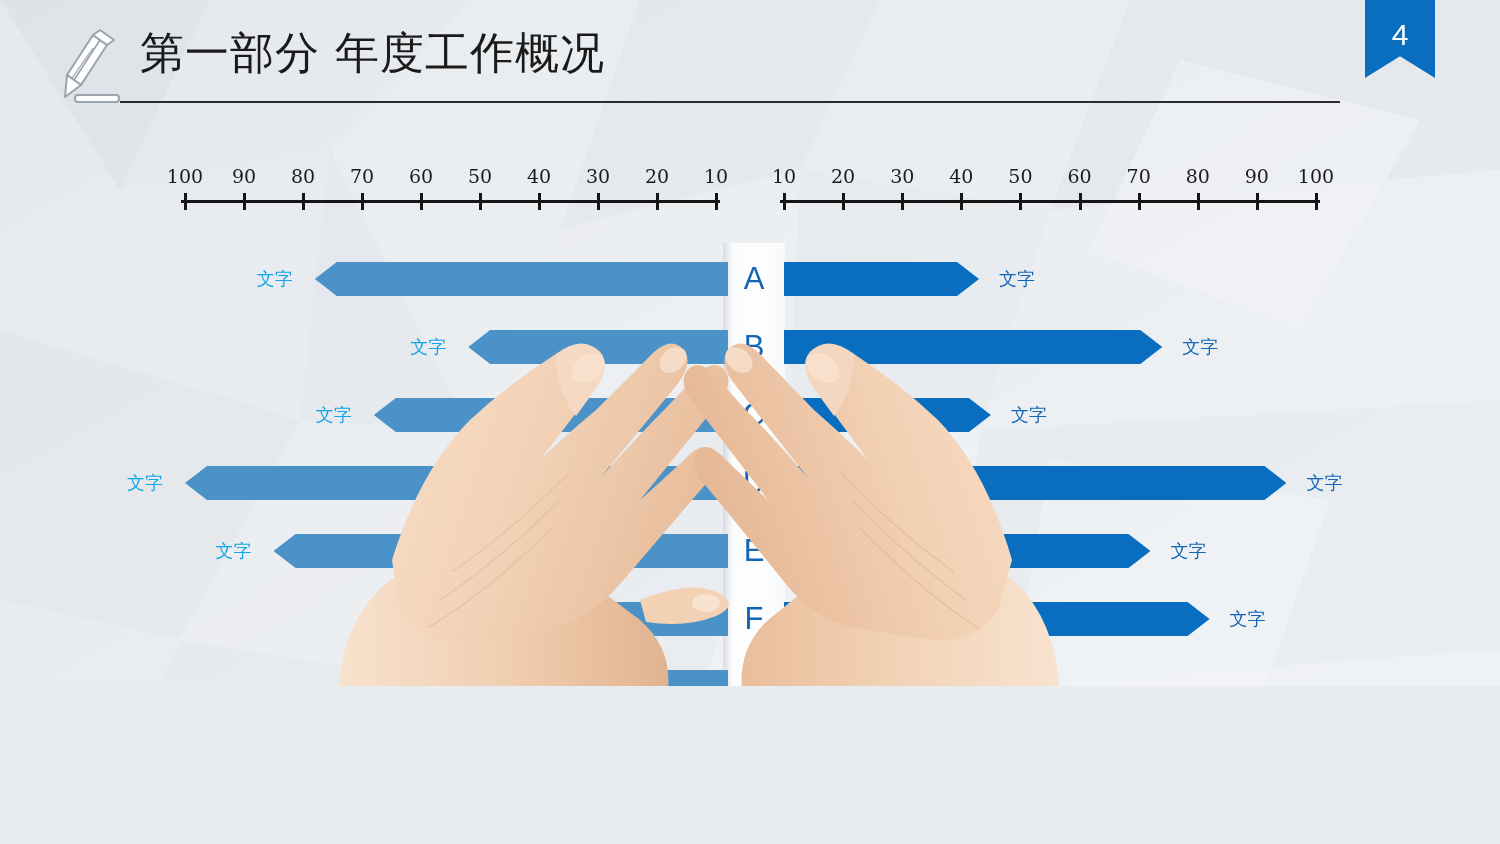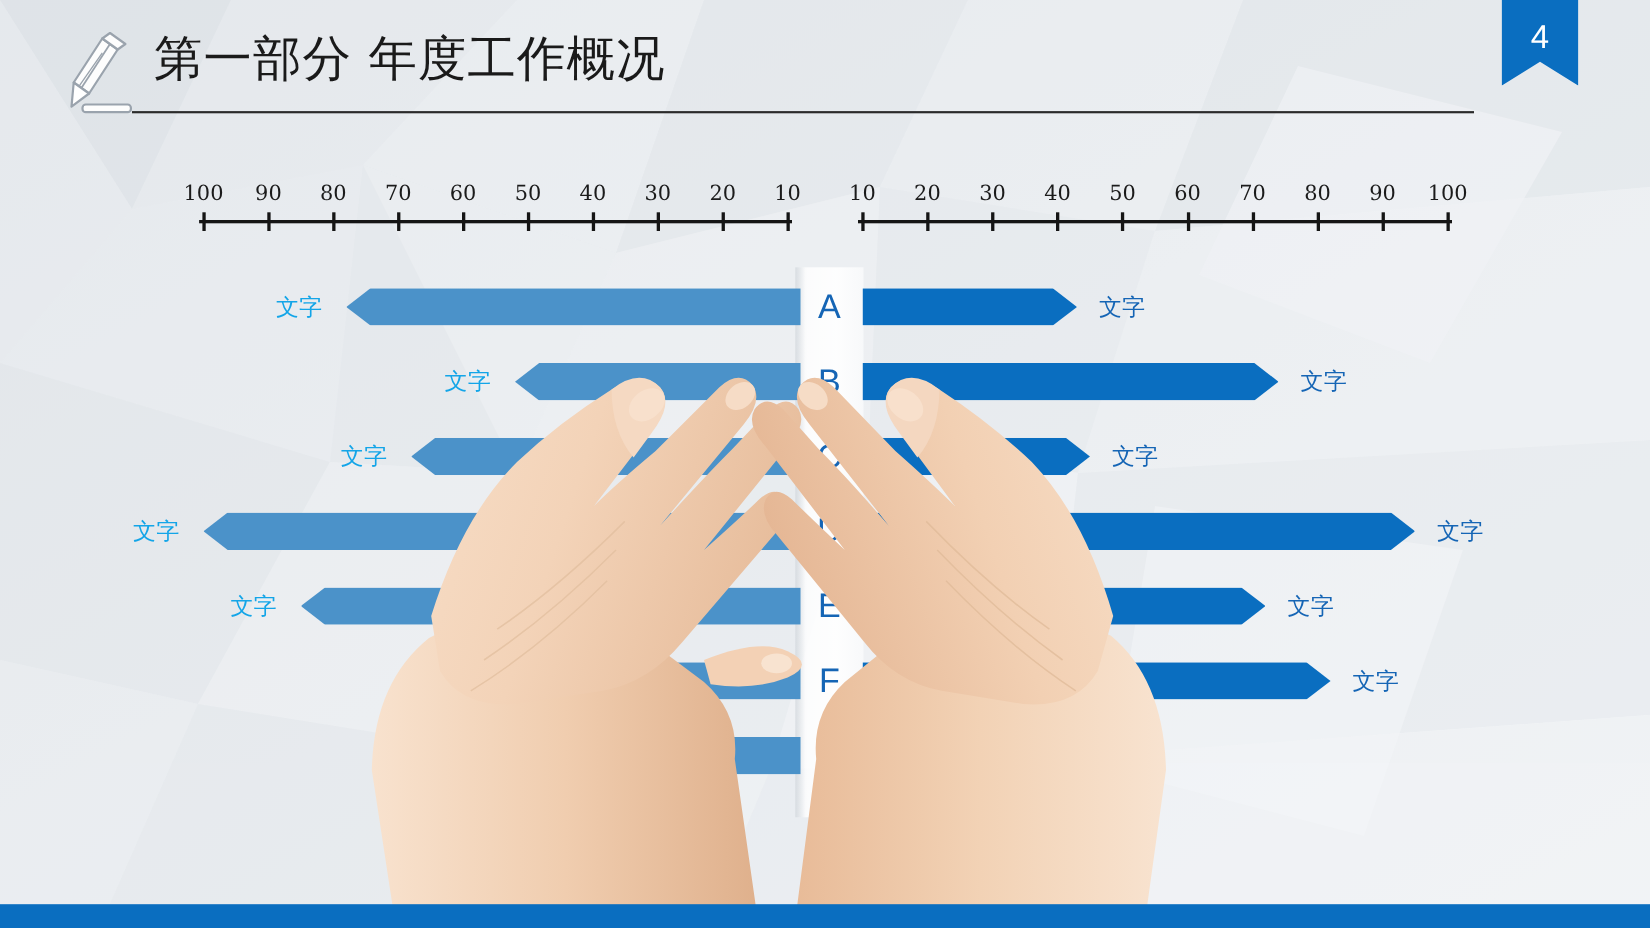--- a/index.html
+++ b/index.html
@@ -1,21 +1,21 @@
 <!DOCTYPE html>
 <html><head>
 <meta charset="utf-8">
 <style>
   html,body{margin:0;padding:0;}
   body{
     width:1500px;height:844px;overflow:hidden;
     font-family:"Liberation Sans","DejaVu Sans",sans-serif;
     background:#e9ecef;
   }
-  #slide{position:relative;width:1500px;height:844px;overflow:hidden;
+  #slide{position:relative;width:1500px;height:686px;overflow:hidden;
     background:linear-gradient(135deg,#e4e8ec 0%,#eff2f5 28%,#e7ebef 55%,#f2f4f7 80%,#e3e7eb 100%);
   }
   #bgsvg{position:absolute;left:0;top:0;width:1500px;height:844px;}
 
   
   #header{position:absolute;left:0;top:0;width:1500px;height:112px;}
   #pencil-icon{position:absolute;left:55px;top:25px;width:72px;height:86px;}
   #page-title{position:absolute;left:140px;top:24px;font-size:44px;color:#1a1a1a;
     letter-spacing:1px;white-space:nowrap;font-family:"DejaVu Sans","Liberation Sans",sans-serif;}
   #title-rule{position:absolute;left:120px;top:101px;width:1220px;height:2px;background:#2b2b2b;}
@@ -45,21 +45,21 @@
 
   .row{position:absolute;left:0;width:1500px;height:34px;}
   .row .letter{position:absolute;left:723px;width:62px;text-align:center;
     font-size:31px;line-height:34px;color:#1565b5;font-family:"Liberation Sans",sans-serif;}
 
   .bar-l{position:absolute;height:34px;top:0;background:#4b92c9;
     clip-path:polygon(22px 0,100% 0,100% 100%,22px 100%,0 50%);}
   .bar-r{position:absolute;height:34px;top:0;background:#0a6ec0;
     clip-path:polygon(0 0,calc(100% - 22px) 0,100% 50%,calc(100% - 22px) 100%,0 100%);}
 
-  .lab{position:absolute;top:0;height:34px;line-height:34px;font-size:21px;white-space:nowrap;
+  .lab{position:absolute;top:0;height:34px;line-height:34px;font-size:18px;white-space:nowrap;
     font-family:"DejaVu Sans","Liberation Sans",sans-serif;}
   .lab-l{color:#13a5e8;transform:translateX(-100%);}
   .lab-r{color:#1565b5;}
 
   
   #hands{position:absolute;left:0;top:0;width:1500px;height:844px;pointer-events:none;}
 
   
   #bottom-bar{position:absolute;left:0;top:822px;width:1500px;height:22px;background:#0a6ec0;}
 </style>

